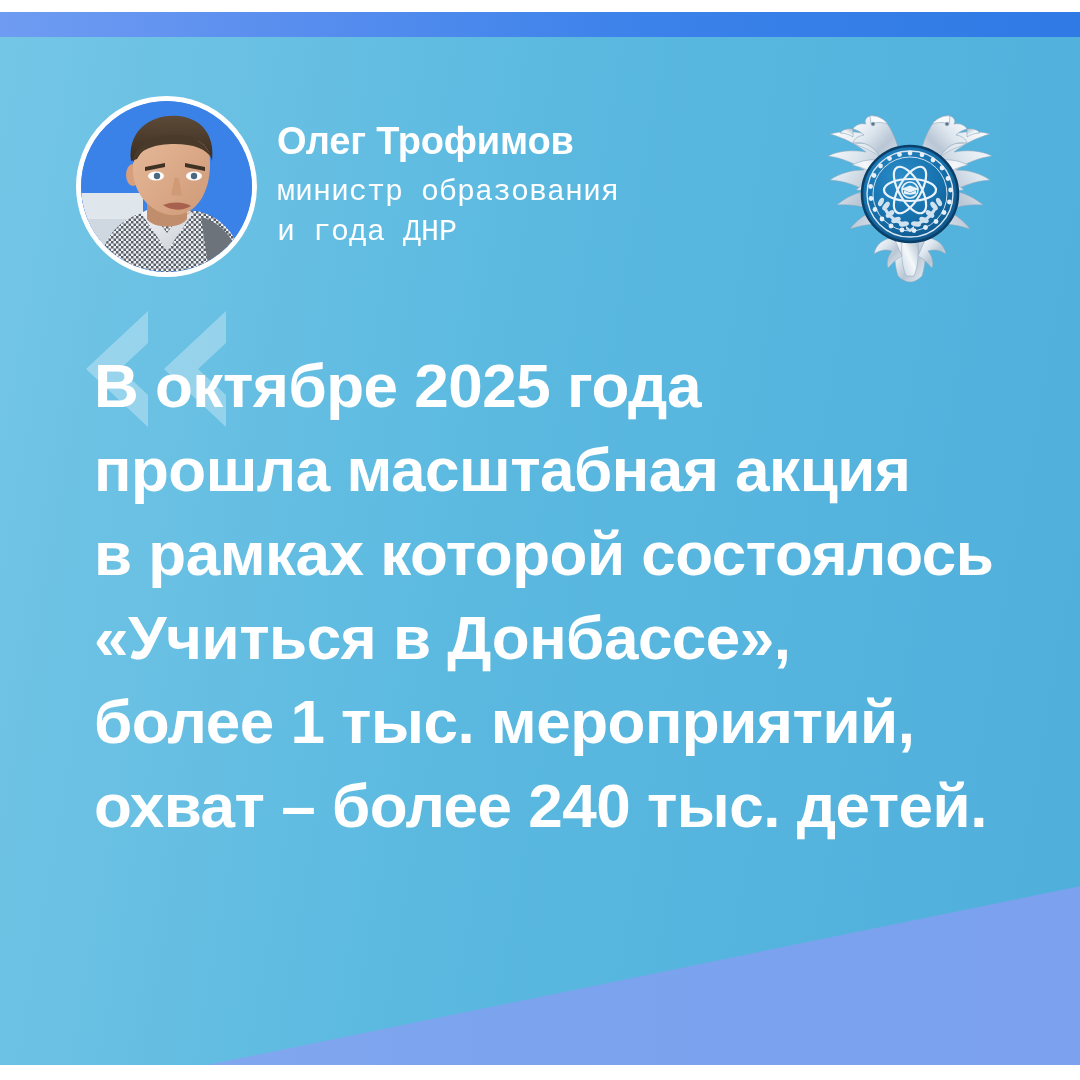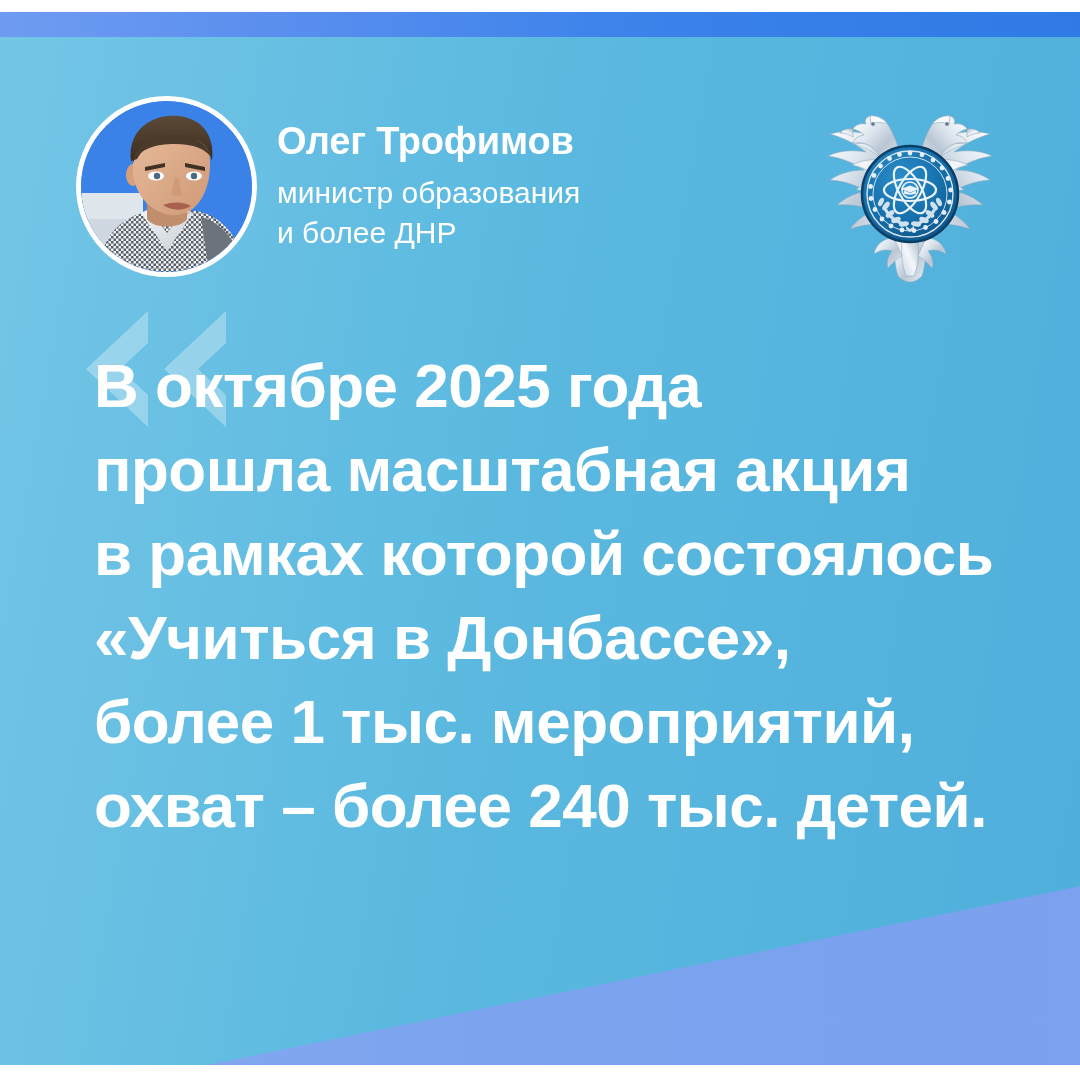--- a/index.html
+++ b/index.html
@@ -81,20 +81,21 @@
     line-height: 1.0;
     margin: 0 0 13px 0;
     white-space: nowrap;
   }
   .speaker-role {
     font-size: 30px;
     font-weight: 400;
     color: #ffffff;
     line-height: 1.33;
     margin: 0;
+    font-family: Liberation Mono, monospace;
   }
 
   
   .emblem {
     position: absolute;
     left: 810px;
     top: 78px;
     width: 200px;
     height: 200px;
   }
@@ -196,21 +197,21 @@
           <path d="M82 104 C92 100 104 101 110 105 C102 110 90 110 82 104 Z" fill="#a8614f"></path>
 
           <path d="M78 110 C88 117 104 116 112 108 C106 119 86 121 78 110 Z" fill="#c28e6c" opacity="0.55"></path>
         </g>
       </svg>
     </div>
 
     <div class="speaker-block">
       <div class="speaker-name">Олег Трофимов</div>
       <div class="speaker-role">министр образования</div>
-      <div class="speaker-role">и более ДНР</div>
+      <div class="speaker-role">и года ДНР</div>
     </div>
 
     <svg class="emblem" viewBox="0 0 200 200">
       <defs>
         <linearGradient id="silver" x1="0" y1="0" x2="1" y2="1">
           <stop offset="0" stop-color="#ffffff"></stop>
           <stop offset="0.35" stop-color="#dde6ee"></stop>
           <stop offset="0.6" stop-color="#b9c6d4"></stop>
           <stop offset="1" stop-color="#e9f0f6"></stop>
         </linearGradient>

